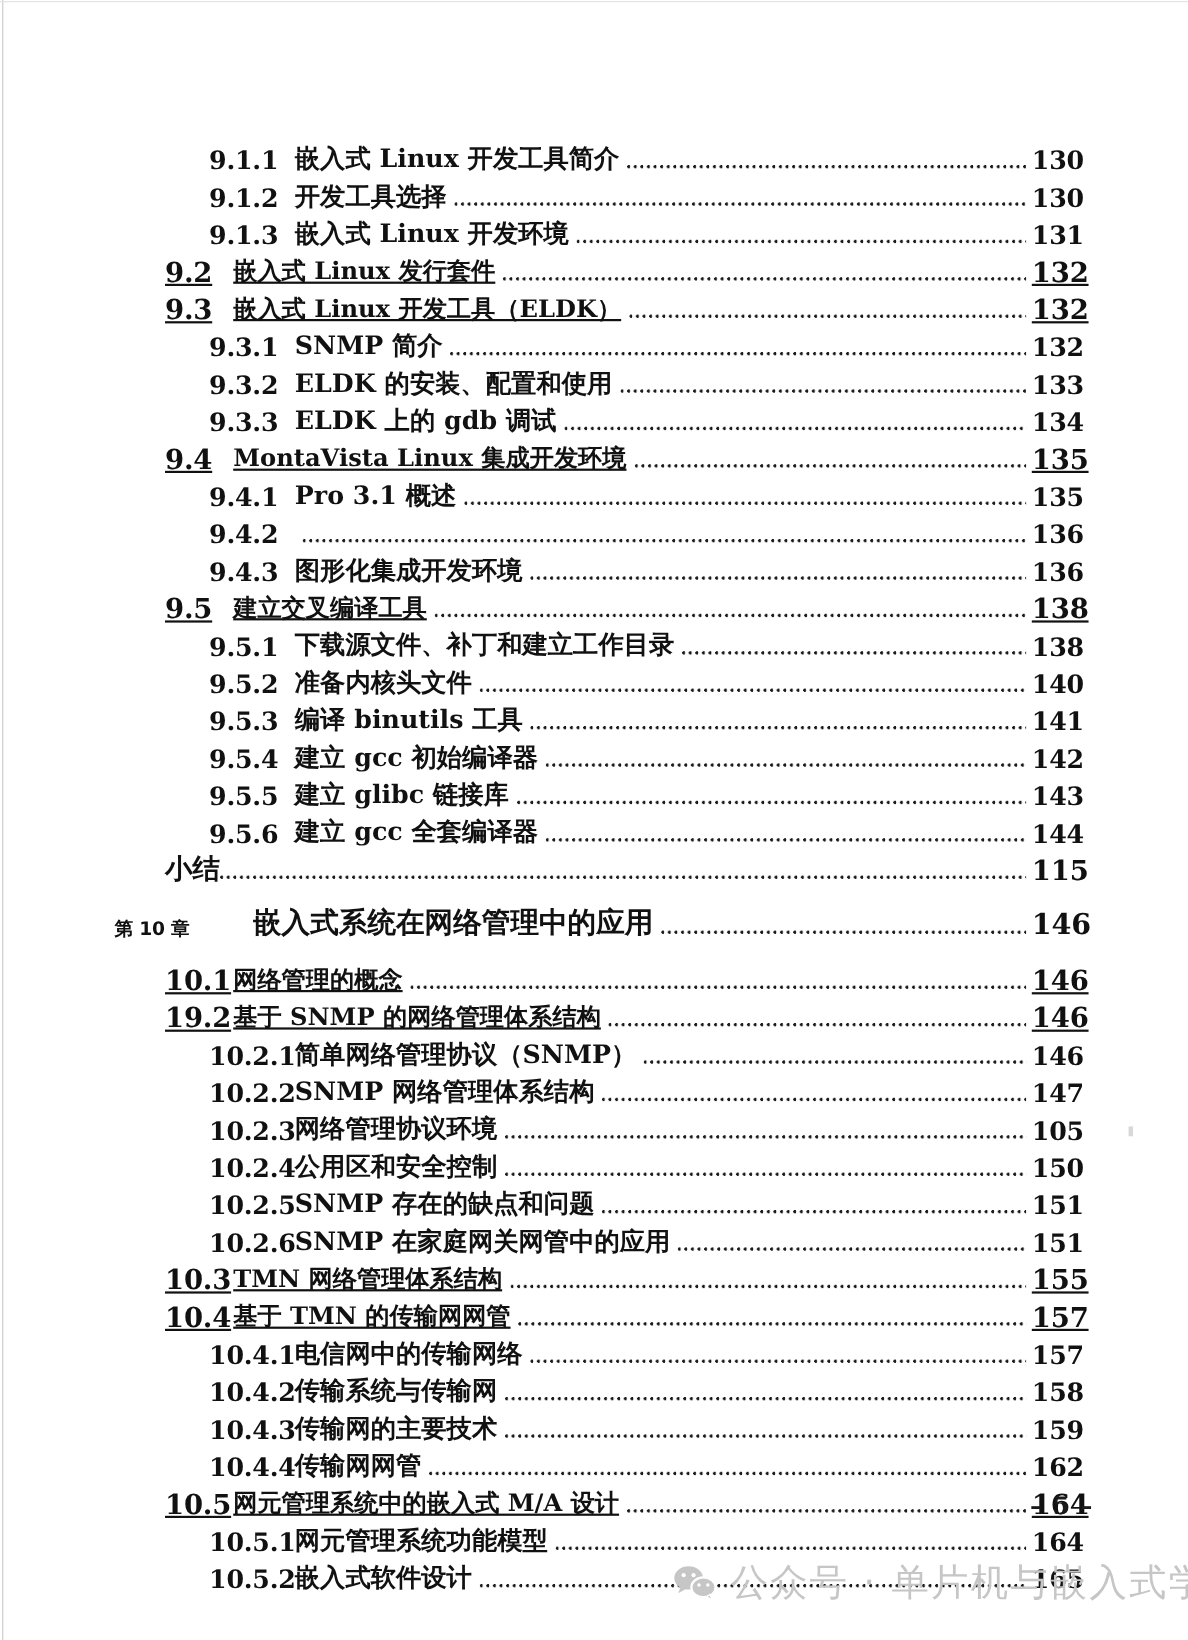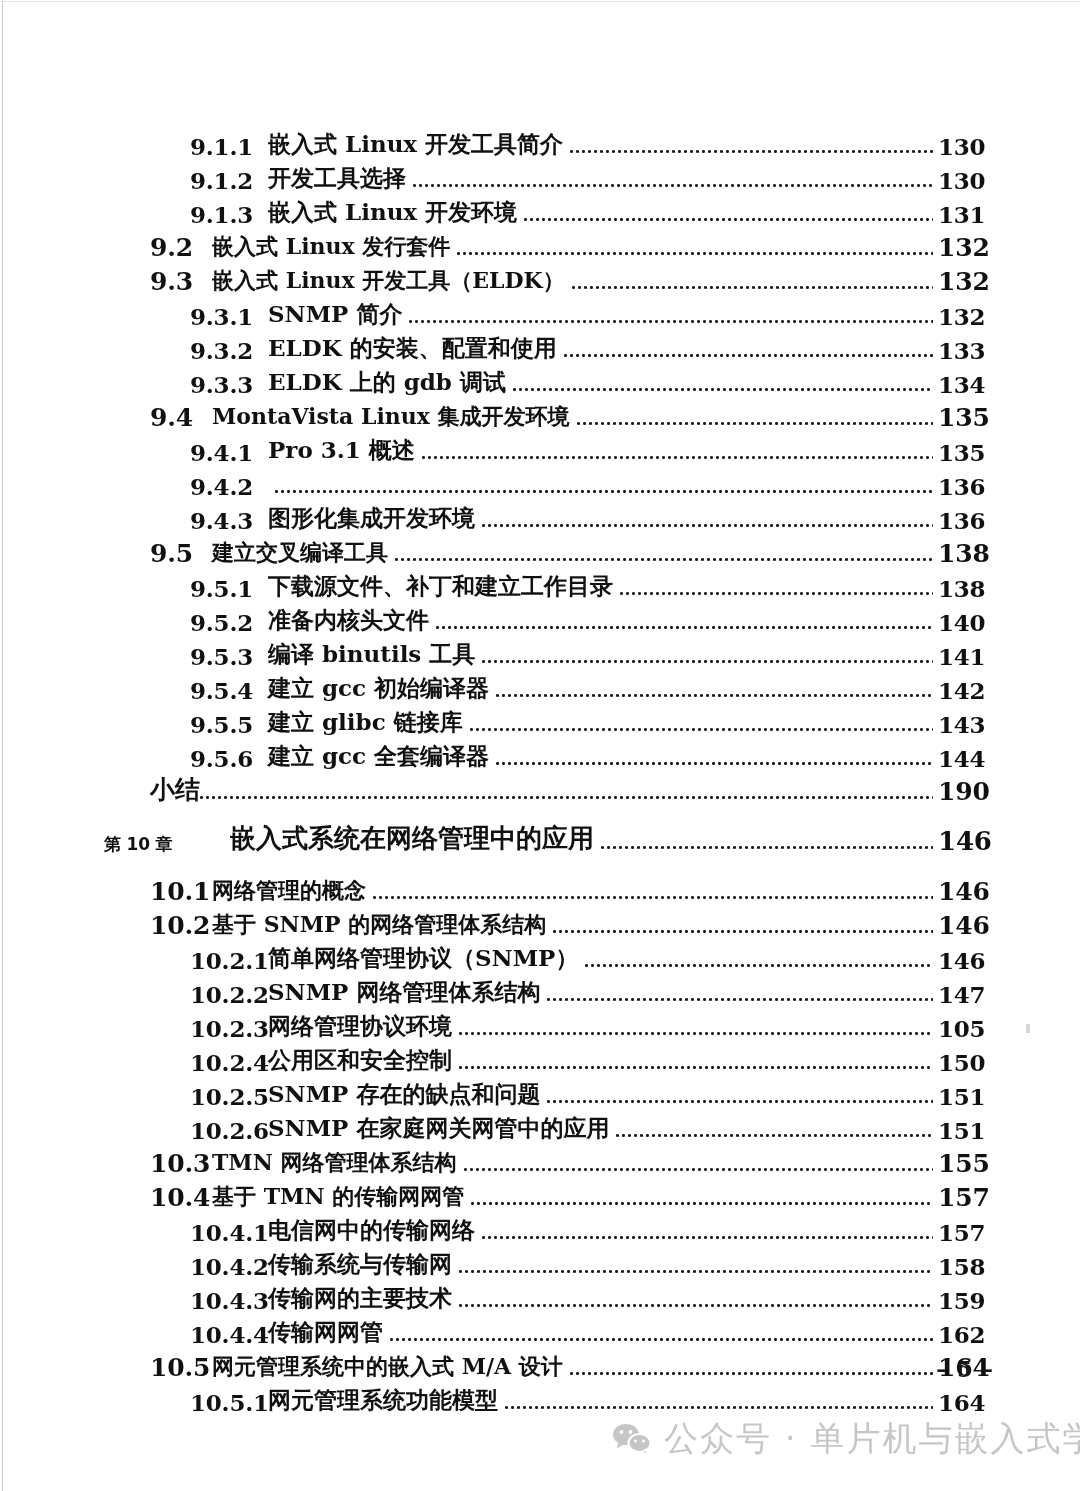--- a/index.html
+++ b/index.html
@@ -89,21 +89,21 @@
   .pageno {
     flex: 0 0 auto;
     width: 46px;
     text-align: center;
     font-weight: 700;
     letter-spacing: -0.2px;
   }
 
   
   
-  .lvl2 { padding-left: 46px; font-size: 25px; }
+  .lvl2 { padding-left: 46px; font-size: 25px; text-decoration: underline; }
   .lvl2 .num   { width: 62px; }
   .lvl2 .title { font-size: 22px; }
 
   
   .lvl3 { padding-left: 86px; font-size: 23px; }
   .lvl3 .num   { width: 78px; }
   .lvl3 .title { font-size: 23px; }
 
   
   .summary { padding-left: 46px; font-size: 25px; }
@@ -287,36 +287,36 @@
       </div>
       <div class="toc-row lvl3">
         <span class="num">9.5.6</span>
         <span class="title">建立 gcc 全套编译器</span>
         <span class="leader"></span>
         <span class="pageno">144</span>
       </div>
       <div class="toc-row summary">
         <span class="title">小结</span>
         <span class="leader"></span>
-        <span class="pageno">190</span>
+        <span class="pageno">115</span>
       </div>
       <div class="toc-row chapter gap-before gap-after">
         <span class="num">第 10 章</span>
         <span class="title">嵌入式系统在网络管理中的应用</span>
         <span class="leader"></span>
         <span class="pageno">146</span>
       </div>
       <div class="toc-row lvl2">
         <span class="num">10.1</span>
         <span class="title">网络管理的概念</span>
         <span class="leader"></span>
         <span class="pageno">146</span>
       </div>
       <div class="toc-row lvl2">
-        <span class="num">10.2</span>
+        <span class="num">19.2</span>
         <span class="title">基于 SNMP 的网络管理体系结构</span>
         <span class="leader"></span>
         <span class="pageno">146</span>
       </div>
       <div class="toc-row lvl3">
         <span class="num">10.2.1</span>
         <span class="title">简单网络管理协议（SNMP）</span>
         <span class="leader"></span>
         <span class="pageno">146</span>
       </div>
@@ -390,20 +390,26 @@
         <span class="num">10.5</span>
         <span class="title">网元管理系统中的嵌入式 M/A 设计</span>
         <span class="leader"></span>
         <span class="pageno">164</span>
       </div>
       <div class="toc-row lvl3">
         <span class="num">10.5.1</span>
         <span class="title">网元管理系统功能模型</span>
         <span class="leader"></span>
         <span class="pageno">164</span>
+      </div>
+      <div class="toc-row lvl3">
+        <span class="num">10.5.2</span>
+        <span class="title">嵌入式软件设计</span>
+        <span class="leader"></span>
+        <span class="pageno">165</span>
       </div>
     </div>
 
   <div class="speck"></div>
 
   <div class="folio">– 5 –</div>
 
   <div class="watermark">
     <svg class="wechat-icon" viewBox="0 0 40 34">
       <ellipse cx="14" cy="12.5" rx="13" ry="10.6" fill="#c6c6c6"></ellipse>

